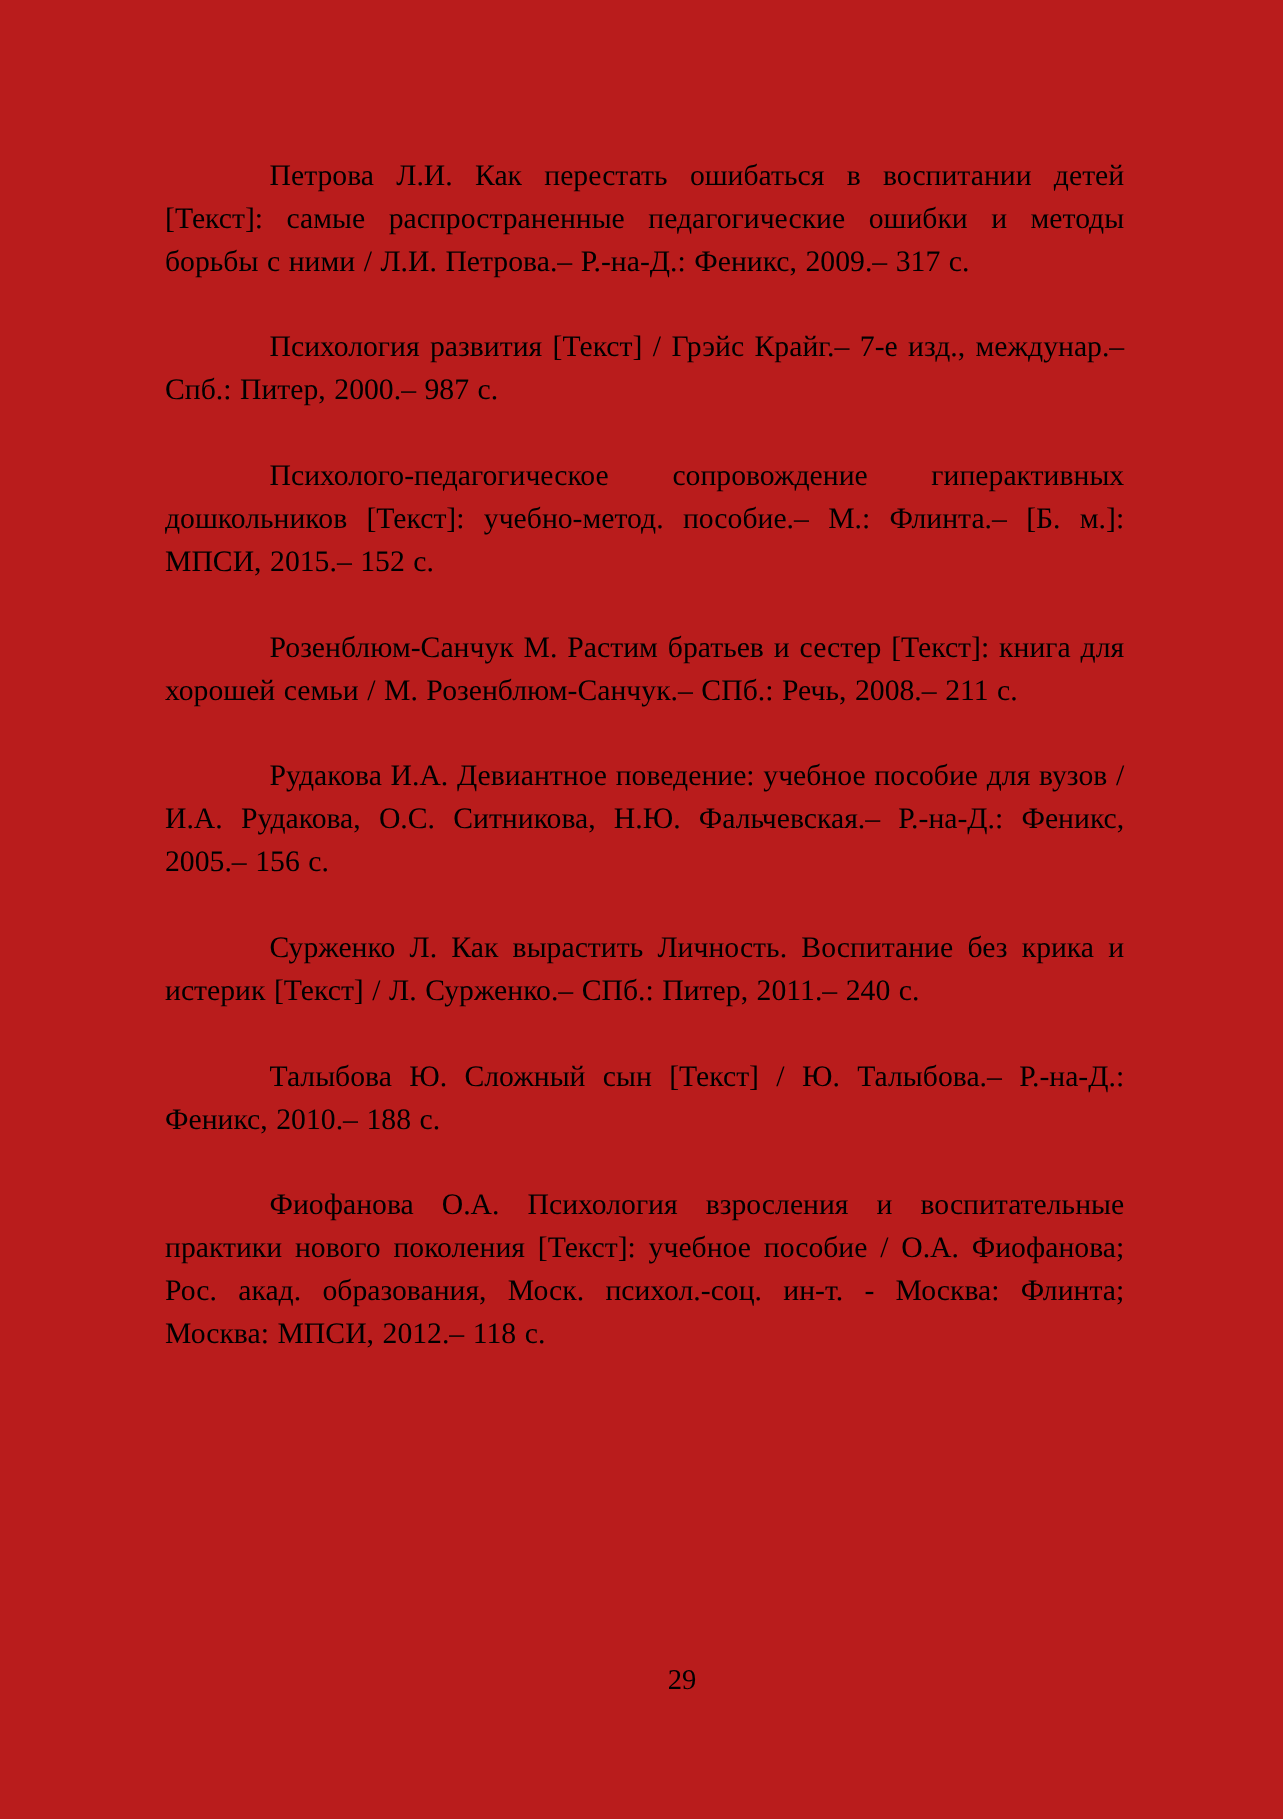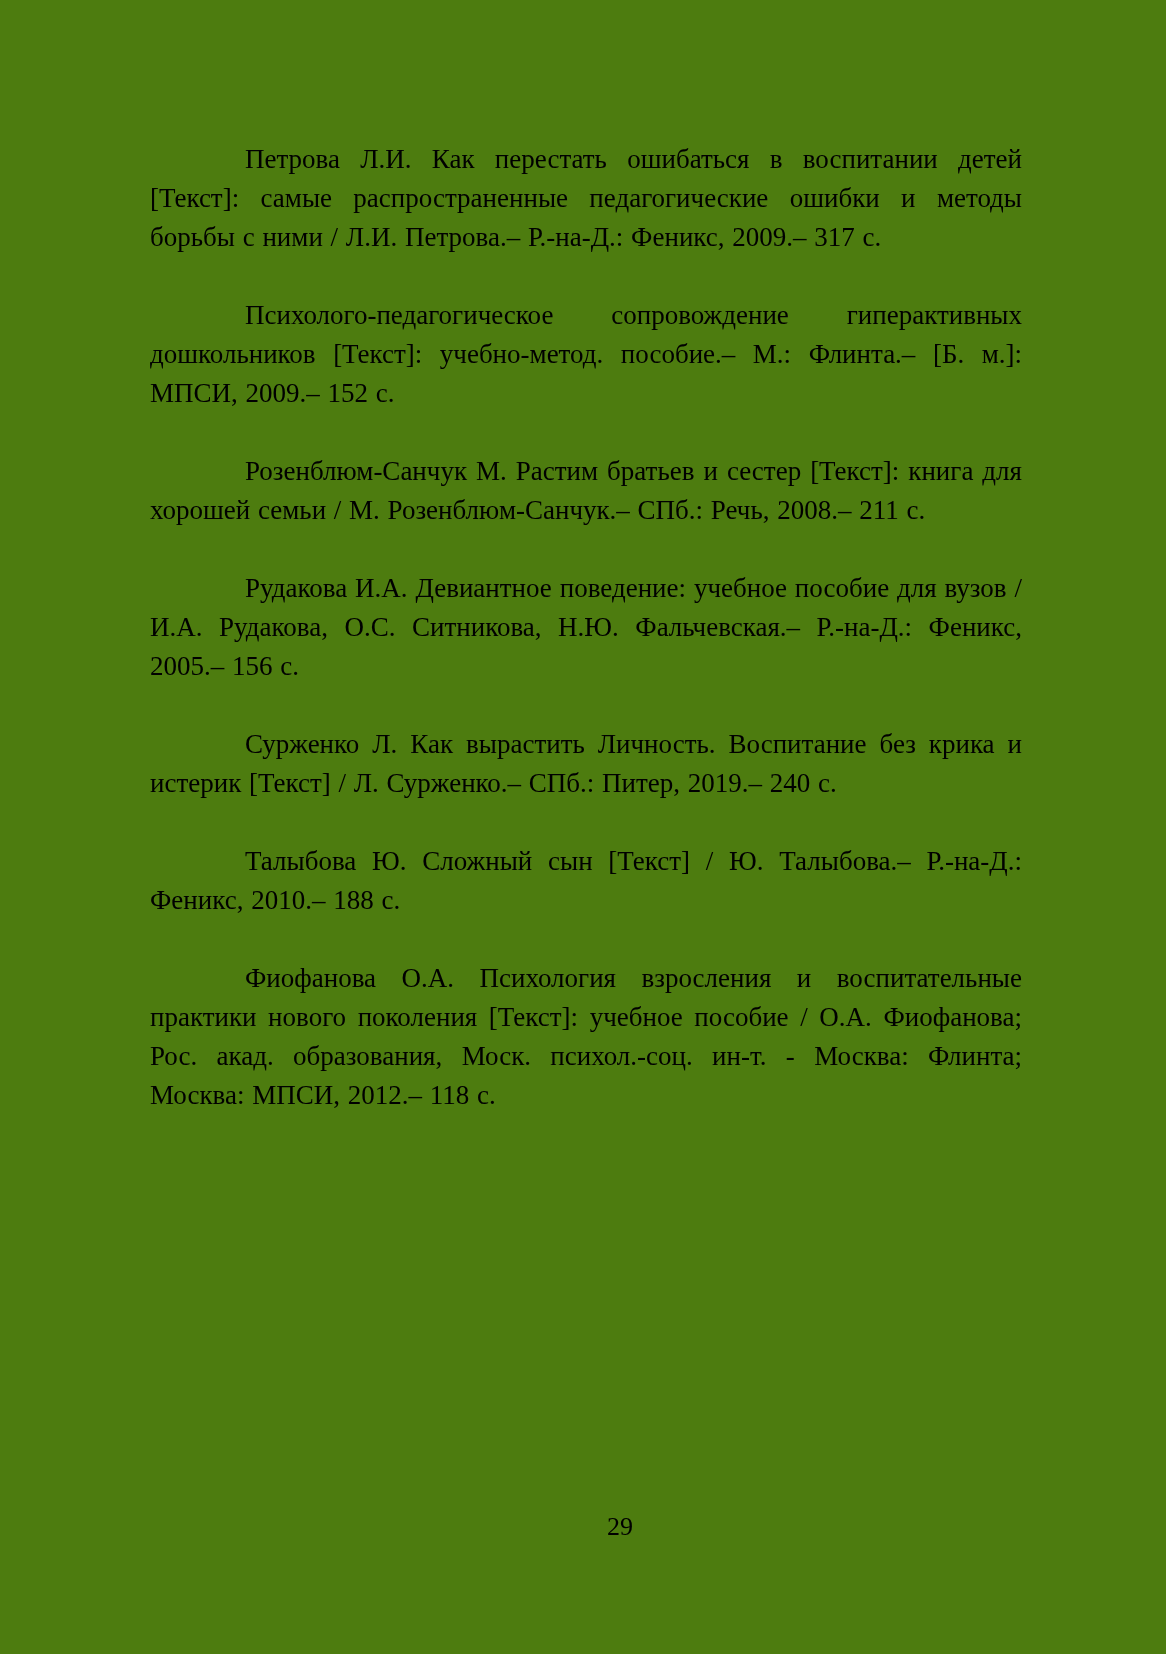--- a/index.html
+++ b/index.html
@@ -4,21 +4,21 @@
 <style>
   html, body {
     margin: 0;
     padding: 0;
     background: #ffffff;
   }
   .page {
     position: relative;
     width: 1166px;
     height: 1654px;
-    background: #4d7c0f;
+    background: #b91c1c;
     font-family: "Liberation Serif", "DejaVu Serif", serif;
     color: #000000;
     overflow: hidden;
   }
   .text-block {
     position: absolute;
     top: 140px;
     left: 150px;
     width: 872px;
   }
@@ -40,21 +40,22 @@
     color: #000000;
     padding-left: 37px;
   }
 </style>
 </head>
 <body>
 
 <div class="page">
   <div class="text-block">
     <p>Петрова Л.И. Как перестать ошибаться в воспитании детей [Текст]: самые распространенные педагогические ошибки и методы борьбы с ними / Л.И. Петрова.– Р.-на-Д.: Феникс, 2009.– 317 с.</p>
-    <p>Психолого-педагогическое сопровождение гиперактивных дошкольников [Текст]: учебно-метод. пособие.– М.: Флинта.– [Б. м.]: МПСИ, 2009.– 152 с.</p>
+    <p>Психология развития [Текст] / Грэйс Крайг.– 7-е изд., междунар.– Спб.: Питер, 2000.– 987 с.</p>
+    <p>Психолого-педагогическое сопровождение гиперактивных дошкольников [Текст]: учебно-метод. пособие.– М.: Флинта.– [Б. м.]: МПСИ, 2015.– 152 с.</p>
     <p>Розенблюм-Санчук М. Растим братьев и сестер [Текст]: книга для хорошей семьи / М. Розенблюм-Санчук.– СПб.: Речь, 2008.– 211 с.</p>
     <p>Рудакова И.А. Девиантное поведение: учебное пособие для вузов / И.А. Рудакова, О.С. Ситникова, Н.Ю. Фальчевская.– Р.-на-Д.: Феникс, 2005.– 156 с.</p>
-    <p>Сурженко Л. Как вырастить Личность. Воспитание без крика и истерик [Текст] / Л. Сурженко.– СПб.: Питер, 2019.– 240 с.</p>
+    <p>Сурженко Л. Как вырастить Личность. Воспитание без крика и истерик [Текст] / Л. Сурженко.– СПб.: Питер, 2011.– 240 с.</p>
     <p>Талыбова Ю. Сложный сын [Текст] / Ю. Талыбова.– Р.-на-Д.: Феникс, 2010.– 188 с.</p>
     <p>Фиофанова О.А. Психология взросления и воспитательные практики нового поколения [Текст]: учебное пособие / О.А. Фиофанова; Рос. акад. образования, Моск. психол.-соц. ин-т. - Москва: Флинта; Москва: МПСИ, 2012.– 118 с.</p>
   </div>
   <div class="page-number">29</div>
 </div>
 
 </body></html>

